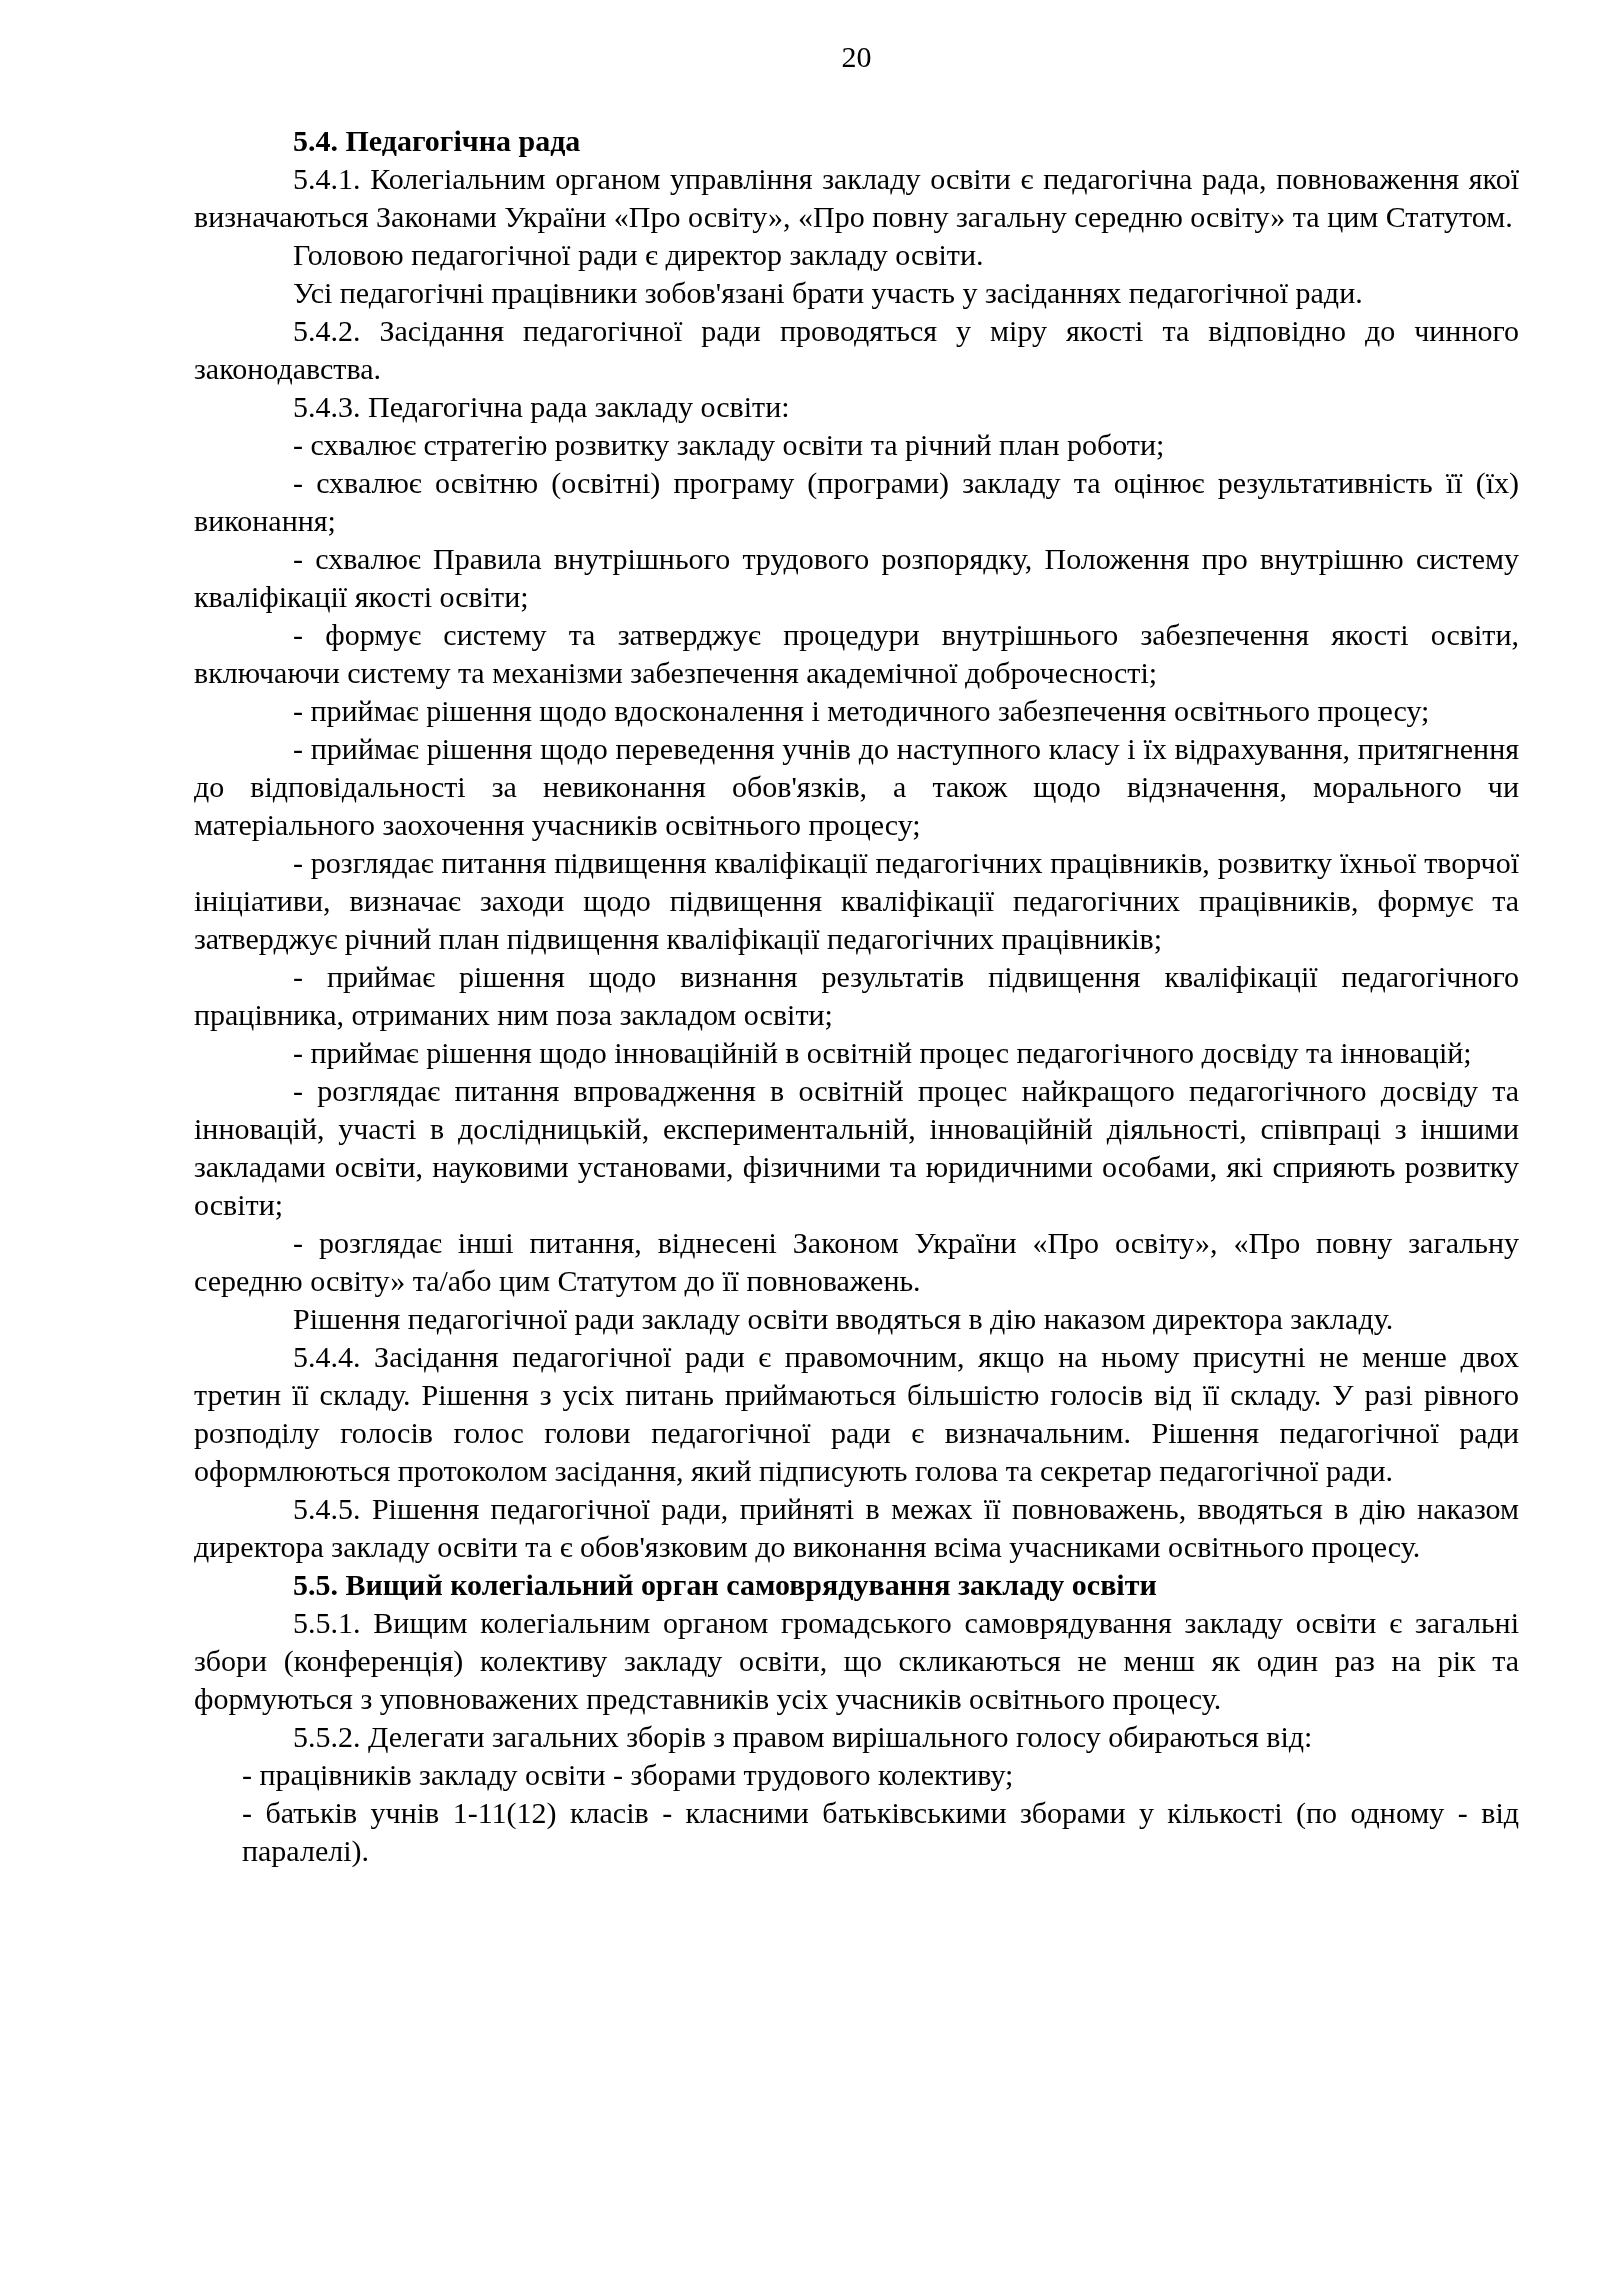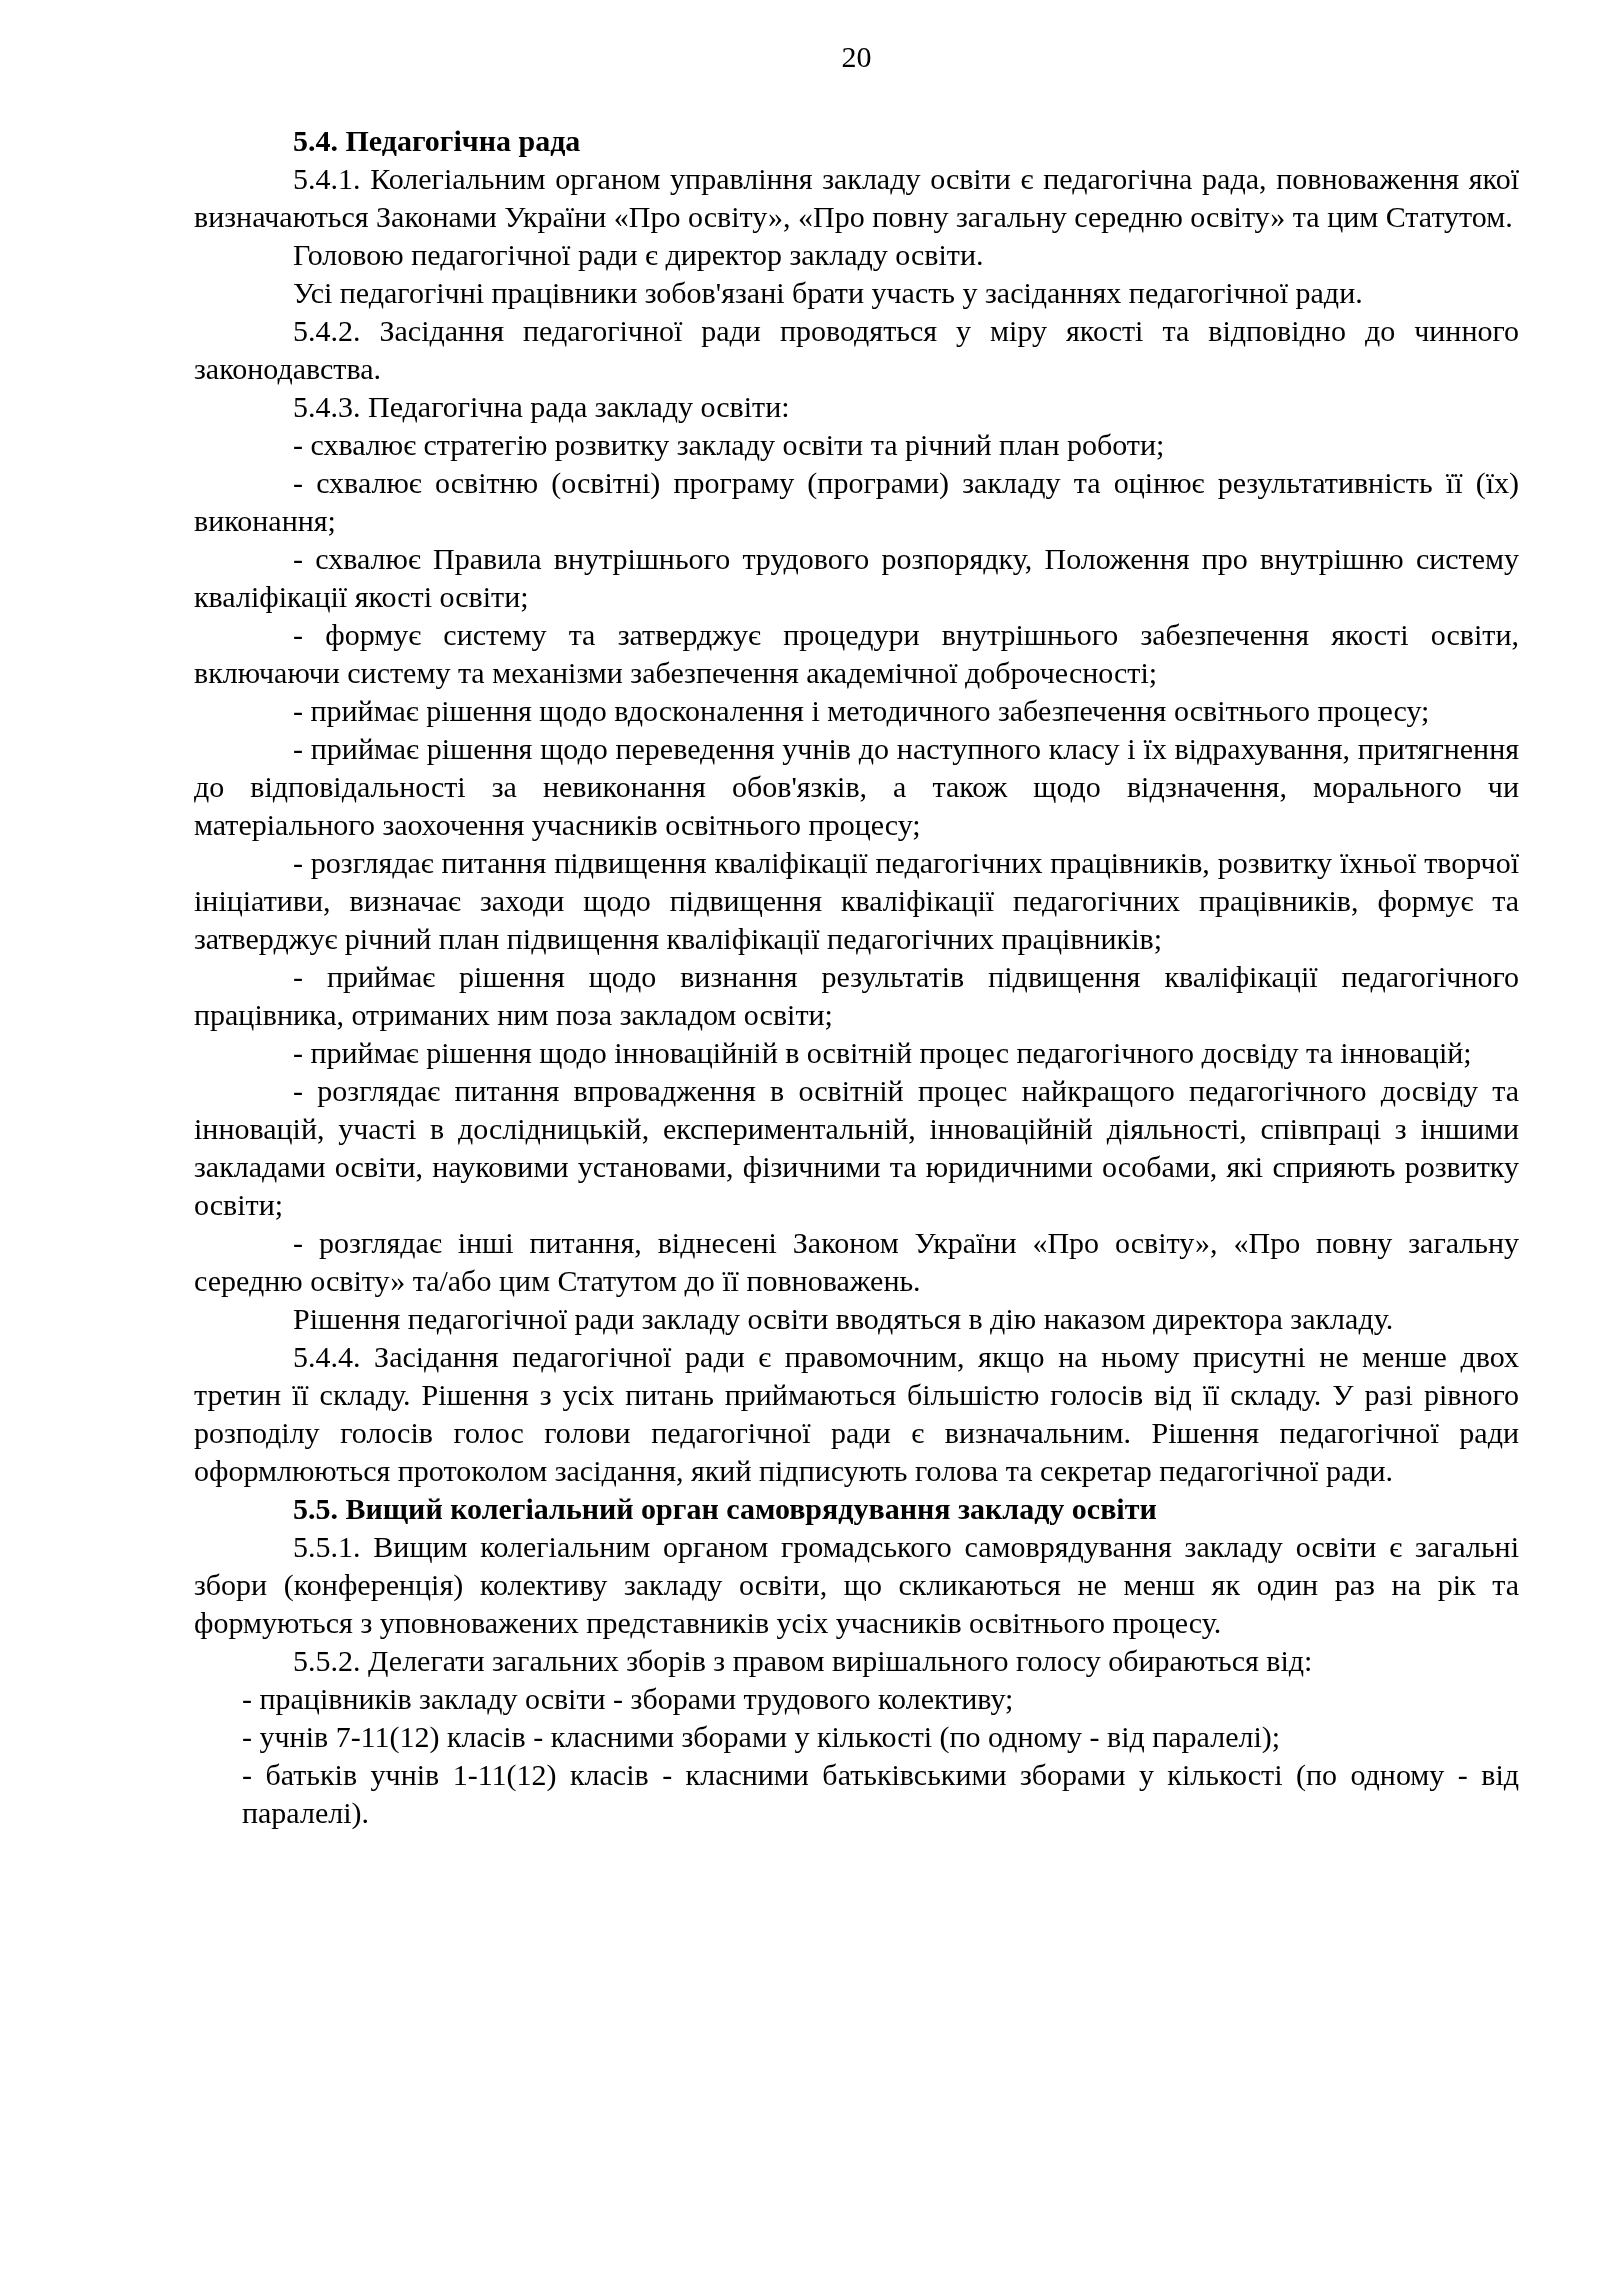--- a/index.html
+++ b/index.html
@@ -59,21 +59,21 @@
       <p class="indent">- формує систему та затверджує процедури внутрішнього забезпечення якості освіти, включаючи систему та механізми забезпечення академічної доброчесності;</p>
       <p class="indent">- приймає рішення щодо вдосконалення і методичного забезпечення освітнього процесу;</p>
       <p class="indent">- приймає рішення щодо переведення учнів до наступного класу і їх відрахування, притягнення до відповідальності за невиконання обов'язків, а також щодо відзначення, морального чи матеріального заохочення учасників освітнього процесу;</p>
       <p class="indent">- розглядає питання підвищення кваліфікації педагогічних працівників, розвитку їхньої творчої ініціативи, визначає заходи щодо підвищення кваліфікації педагогічних працівників, формує та затверджує річний план підвищення кваліфікації педагогічних працівників;</p>
       <p class="indent">- приймає рішення щодо визнання результатів підвищення кваліфікації педагогічного працівника, отриманих ним поза закладом освіти;</p>
       <p class="indent">- приймає рішення щодо інноваційній в освітній процес педагогічного досвіду та інновацій;</p>
       <p class="indent">- розглядає питання впровадження в освітній процес найкращого педагогічного досвіду та інновацій, участі в дослідницькій, експериментальній, інноваційній діяльності, співпраці з іншими закладами освіти, науковими установами, фізичними та юридичними особами, які сприяють розвитку освіти;</p>
       <p class="indent">- розглядає інші питання, віднесені Законом України «Про освіту», «Про повну загальну середню освіту» та/або цим Статутом до її повноважень.</p>
       <p class="indent">Рішення педагогічної ради закладу освіти вводяться в дію наказом директора закладу.</p>
       <p class="indent">5.4.4. Засідання педагогічної ради є правомочним, якщо на ньому присутні не менше двох третин її складу. Рішення з усіх питань приймаються більшістю голосів від її складу. У разі рівного розподілу голосів голос голови педагогічної ради є визначальним. Рішення педагогічної ради оформлюються протоколом засідання, який підписують голова та секретар педагогічної ради.</p>
+      <p class="indent">5.4.5. Рішення педагогічної ради, прийняті в межах її повноважень, вводяться в дію наказом директора закладу освіти та є обов'язковим до виконання всіма учасниками освітнього процесу.</p>
       <p class="heading">5.5. Вищий колегіальний орган самоврядування закладу освіти</p>
       <p class="indent">5.5.1. Вищим колегіальним органом громадського самоврядування закладу освіти є загальні збори (конференція) колективу закладу освіти, що скликаються не менш як один раз на рік та формуються з уповноважених представників усіх учасників освітнього процесу.</p>
       <p class="indent">5.5.2. Делегати загальних зборів з правом вирішального голосу обираються від:</p>
       <p class="block-indent">- працівників закладу освіти - зборами трудового колективу;</p>
-      <p class="block-indent">- учнів 7-11(12) класів - класними зборами у кількості (по одному - від паралелі);</p>
       <p class="block-indent">- батьків учнів 1-11(12) класів - класними батьківськими зборами у кількості (по одному - від паралелі).</p>
     </section>
 </main>
 
 
 </body></html>

